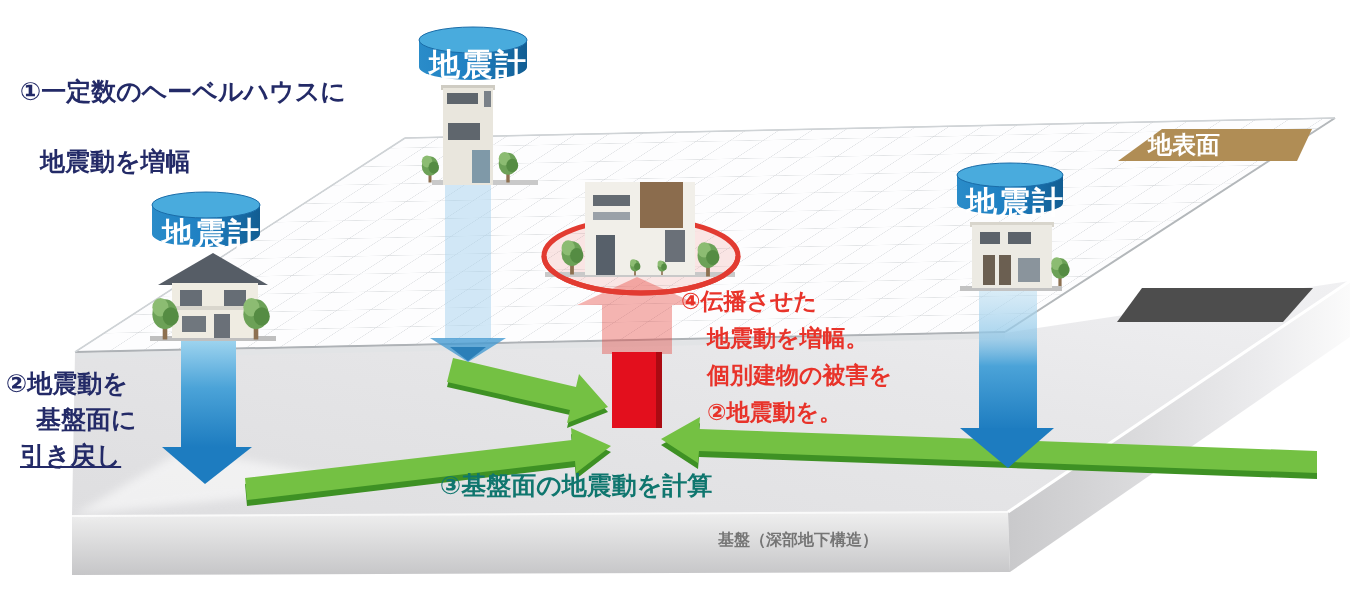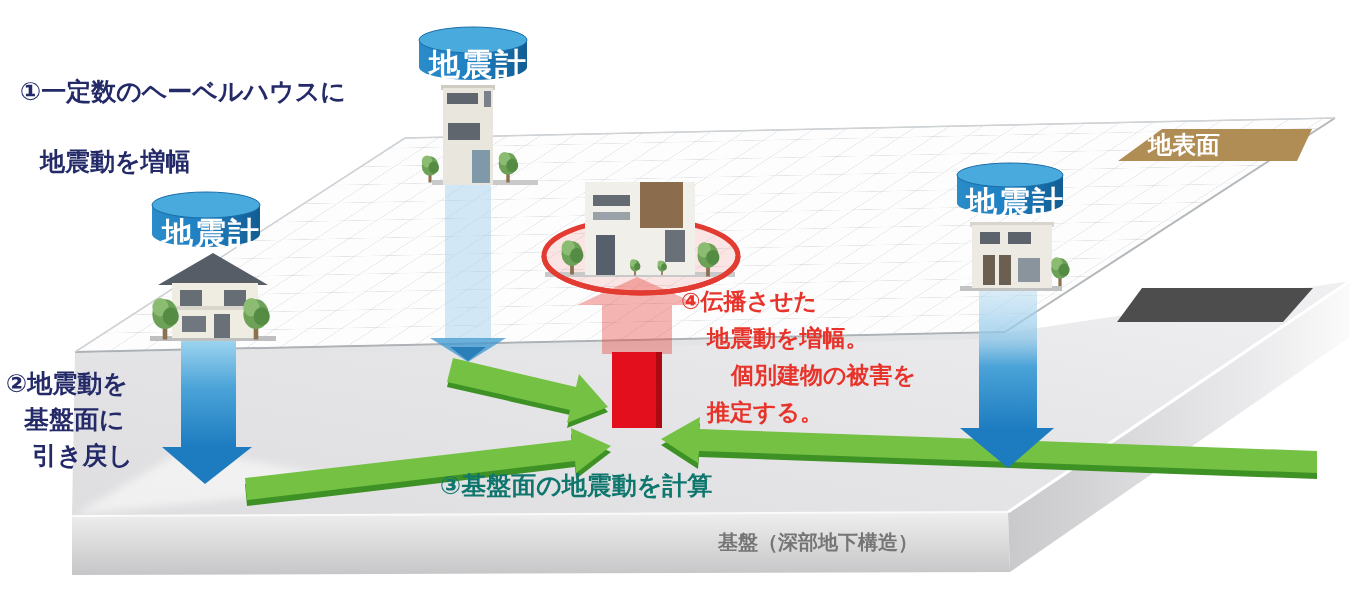--- a/index.html
+++ b/index.html
@@ -3,21 +3,21 @@
 <meta charset="utf-8">
 <style>
   html,body{margin:0;padding:0;background:#fff;}
   #stage{position:relative;width:1370px;height:610px;background:#fff;overflow:hidden;
          font-family:"Liberation Sans","DejaVu Sans",sans-serif;}
   #scene{position:absolute;left:0;top:0;}
   .t{position:absolute;font-weight:bold;white-space:nowrap;line-height:1.2;}
   .navy{color:#232a67;font-size:25px;}
   .redt{color:#e8332a;font-size:23px;}
   .greent{color:#0f766e;font-size:25px;}
-  .grayt{color:#757575;font-size:20px;}
+  .grayt{color:#757575;font-size:16px;}
   .wlabel{color:#ffffff;font-size:24px;width:140px;}
   .seis{color:#ffffff;font-size:31px;text-align:right;width:110px;letter-spacing:2px;}
 </style>
 </head>
 <body>
 
 <div id="stage">
 <svg id="scene" width="1370" height="610" viewBox="0 0 1370 610">
   <defs>
     <pattern id="mesh" width="34" height="34" patternUnits="userSpaceOnUse" patternTransform="matrix(0.9998,-0.0215,0.8391,-0.5441,75,352)">
@@ -188,29 +188,29 @@
     <ellipse cx="1010" cy="203" rx="53" ry="12" fill="url(#gradCyl)"></ellipse>
     <rect x="957" y="175" width="106" height="28" fill="url(#gradCyl)"></rect>
     <ellipse cx="1010" cy="175" rx="53" ry="12" fill="#49abdd" stroke="#1a6ca8" stroke-width="1"></ellipse>
   </g>
 </svg>
 
 <div class="t navy" style="left:20px;top:76px;">①一定数のヘーベルハウスに</div>
 <div class="t navy" style="left:40px;top:146px;">地震動を増幅</div>
 
 <div class="t navy" style="left:6px;top:368px;">②地震動を</div>
-<div class="t navy" style="left:24px;top:404px;text-align:right;">基盤面に</div>
-<div class="t navy" style="left:32px;top:440px;">引き戻し</div>
+<div class="t navy" style="left:36px;top:404px;text-align:right;">基盤面に</div>
+<div class="t navy" style="left:20px;top:440px;text-decoration:underline;">引き戻し</div>
 
 <div class="t greent" style="left:440px;top:470px;">③基盤面の地震動を計算</div>
 
 <div class="t redt" style="left:681px;top:288px;">④伝播させた</div>
 <div class="t redt" style="left:707px;top:325px;">地震動を増幅。</div>
-<div class="t redt" style="left:707px;top:362px;margin-left:24px;">個別建物の被害を</div>
-<div class="t redt" style="left:707px;top:399px;">推定する。</div>
+<div class="t redt" style="left:707px;top:362px;">個別建物の被害を</div>
+<div class="t redt" style="left:707px;top:399px;">②地震動を。</div>
 
 <div class="t grayt" style="left:718px;top:530px;">基盤（深部地下構造）</div>
 
 <div class="t wlabel" style="left:1148px;top:131px;">地表面</div>
 
 <div class="t seis" style="left:151px;top:215px;">地震計</div>
 <div class="t seis" style="left:418px;top:46px;">地震計</div>
 <div class="t seis" style="left:955px;top:184px;">地震計</div>
 </div>
 

